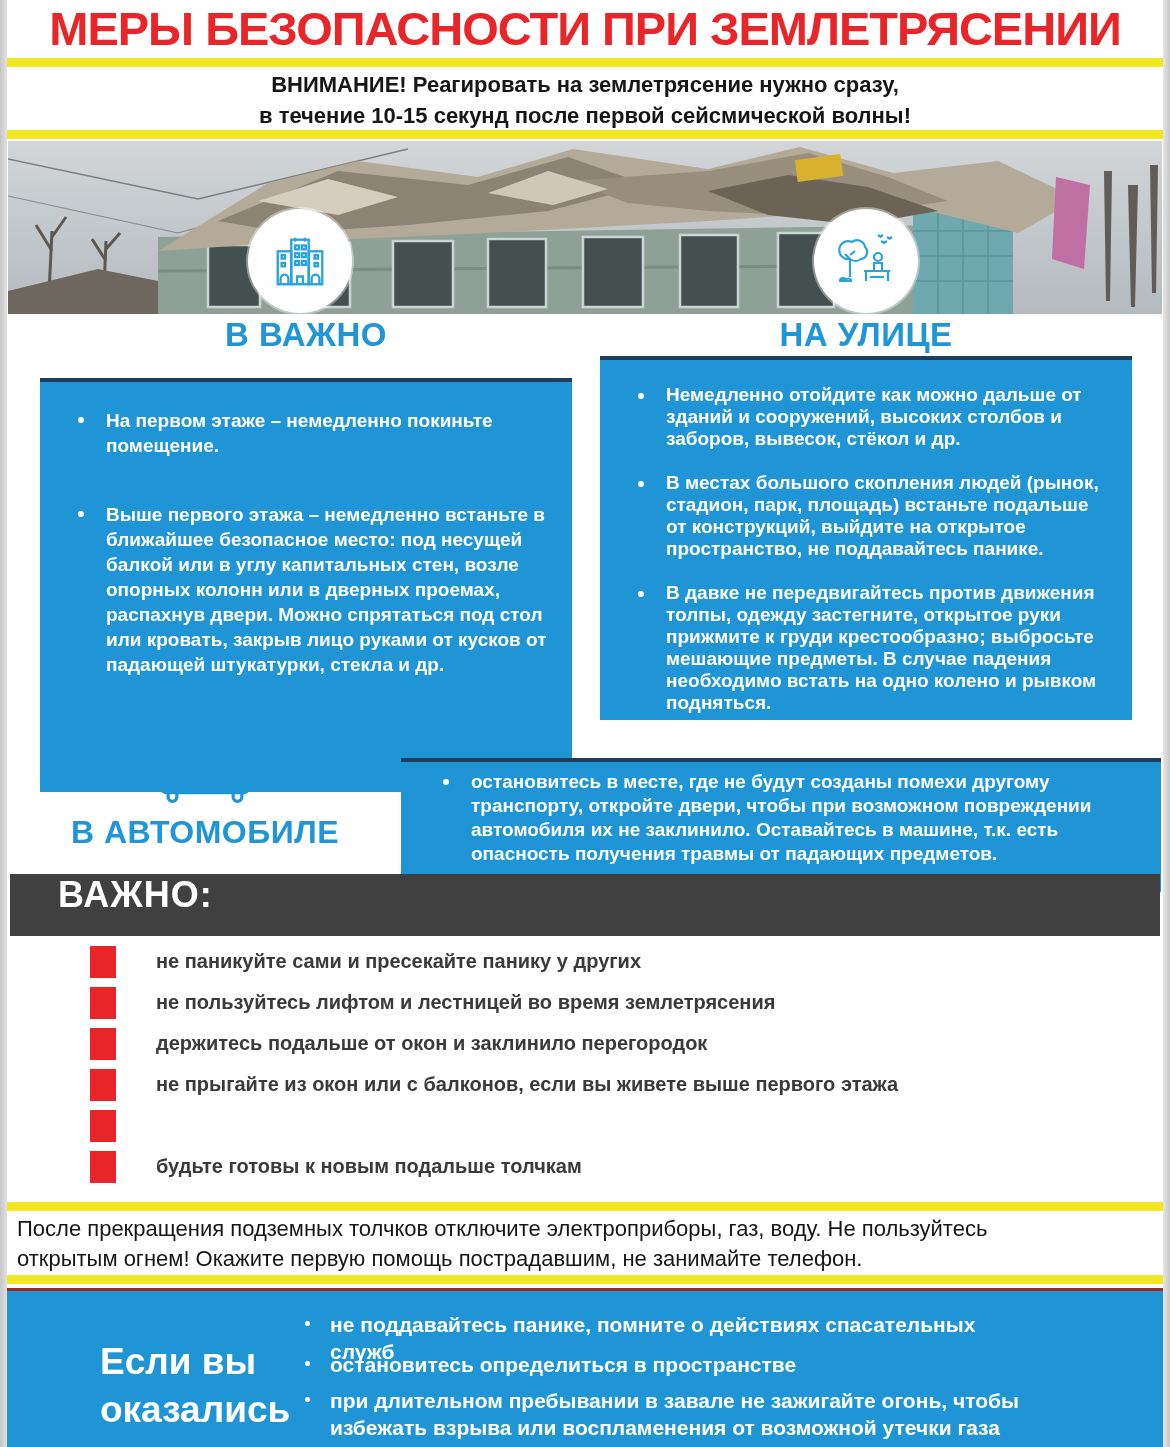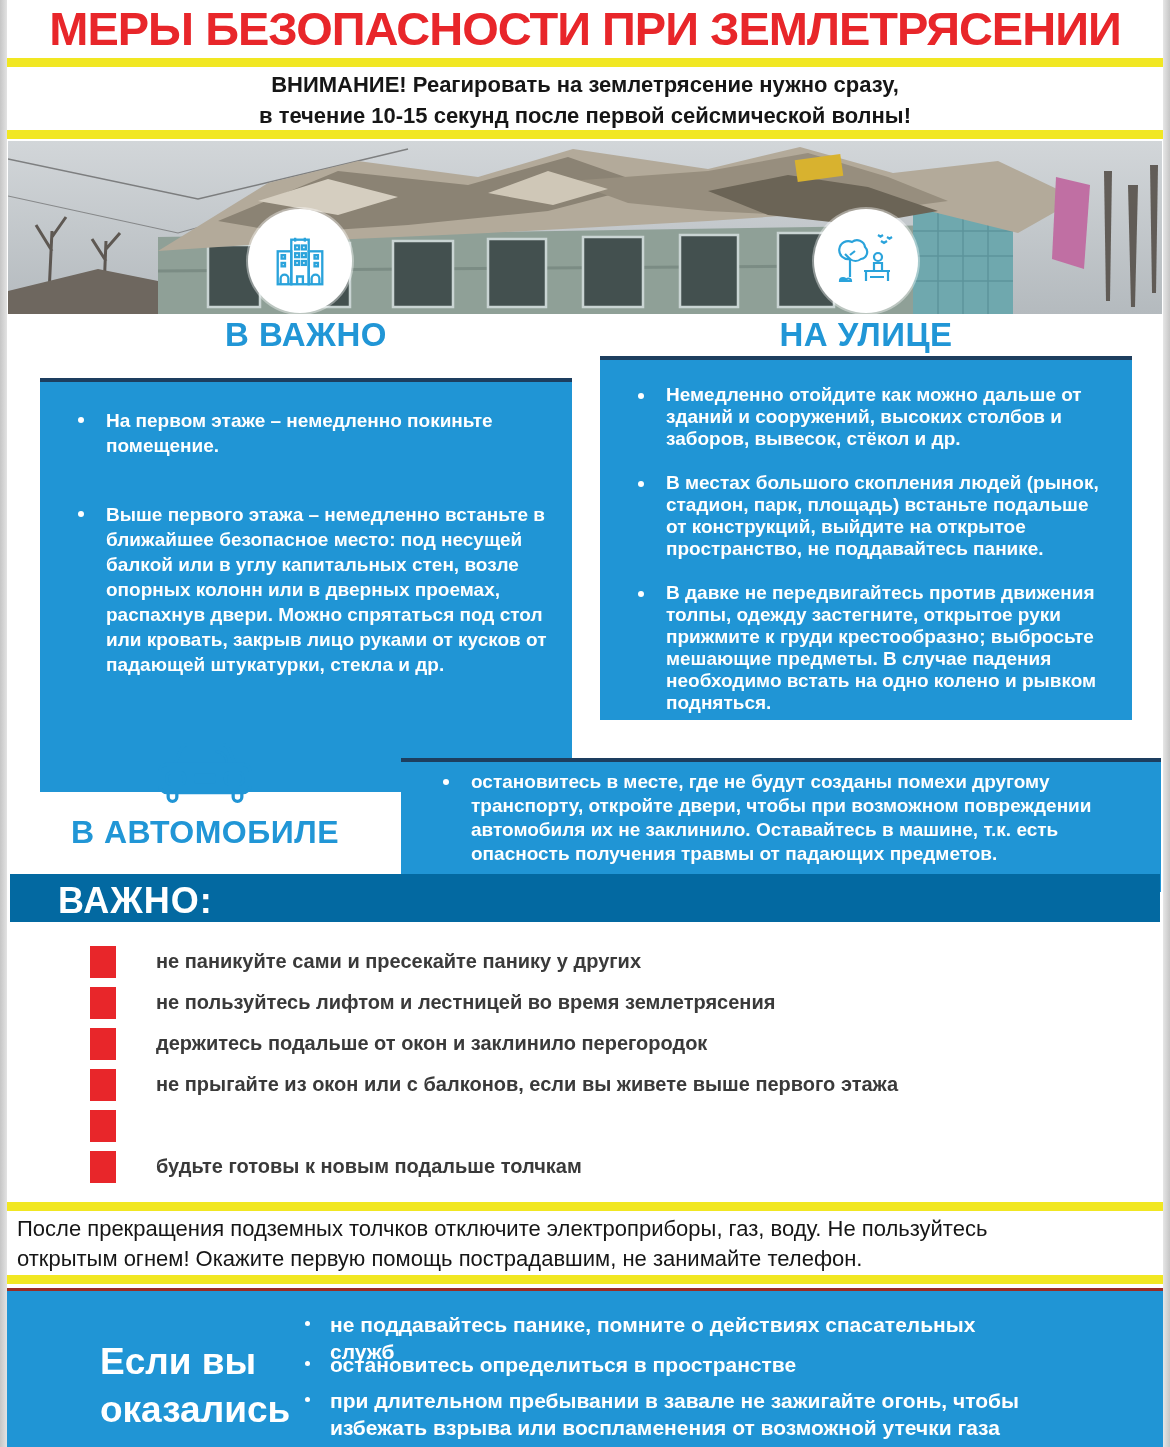--- a/index.html
+++ b/index.html
@@ -49,22 +49,22 @@
   .box-building .bullet + .bullet { margin-top:44px; }
   .box-street .bullet + .bullet { margin-top:22px; }
   .box-car .bullet .btxt { line-height:24px; max-width:660px; }
 
   
   .auto-label { position:absolute; left:40px; top:736px; width:330px; text-align:center; }
   .auto-label .car-ico { display:block; margin:0 auto; }
   .auto-label .car-txt { margin-top:6px; font-size:32px; font-weight:800; color:#2196d6; letter-spacing:.5px; }
 
   
-  .imp-banner { position:absolute; left:10px; top:874px; width:1150px; height:48px; background:#0369a1;
-                display:flex; align-items:flex-end; }
+  .imp-banner { position:absolute; left:10px; top:874px; width:1150px; height:62px; background:#404040;
+                display:flex; align-items:flex-start; }
   .imp-banner span { color:#ffffff; font-size:36px; font-weight:800; margin-left:48px; letter-spacing:1px; }
 
   .imp-list { position:absolute; left:0; top:932px; width:100%; padding-top:14px; }
   .imp-item { display:flex; margin-bottom:9px; min-height:32px; }
   .imp-item .sq { flex:0 0 26px; width:26px; height:32px; background:#e8262a; margin-left:90px; }
   .imp-item .itxt { margin-left:40px; max-width:930px; font-size:20px; font-weight:bold;
                     color:#3a3a3a; line-height:24px; padding-top:3px; }
 
   
   .after-note { position:absolute; left:17px; top:1214px; width:100%; text-align:left;

